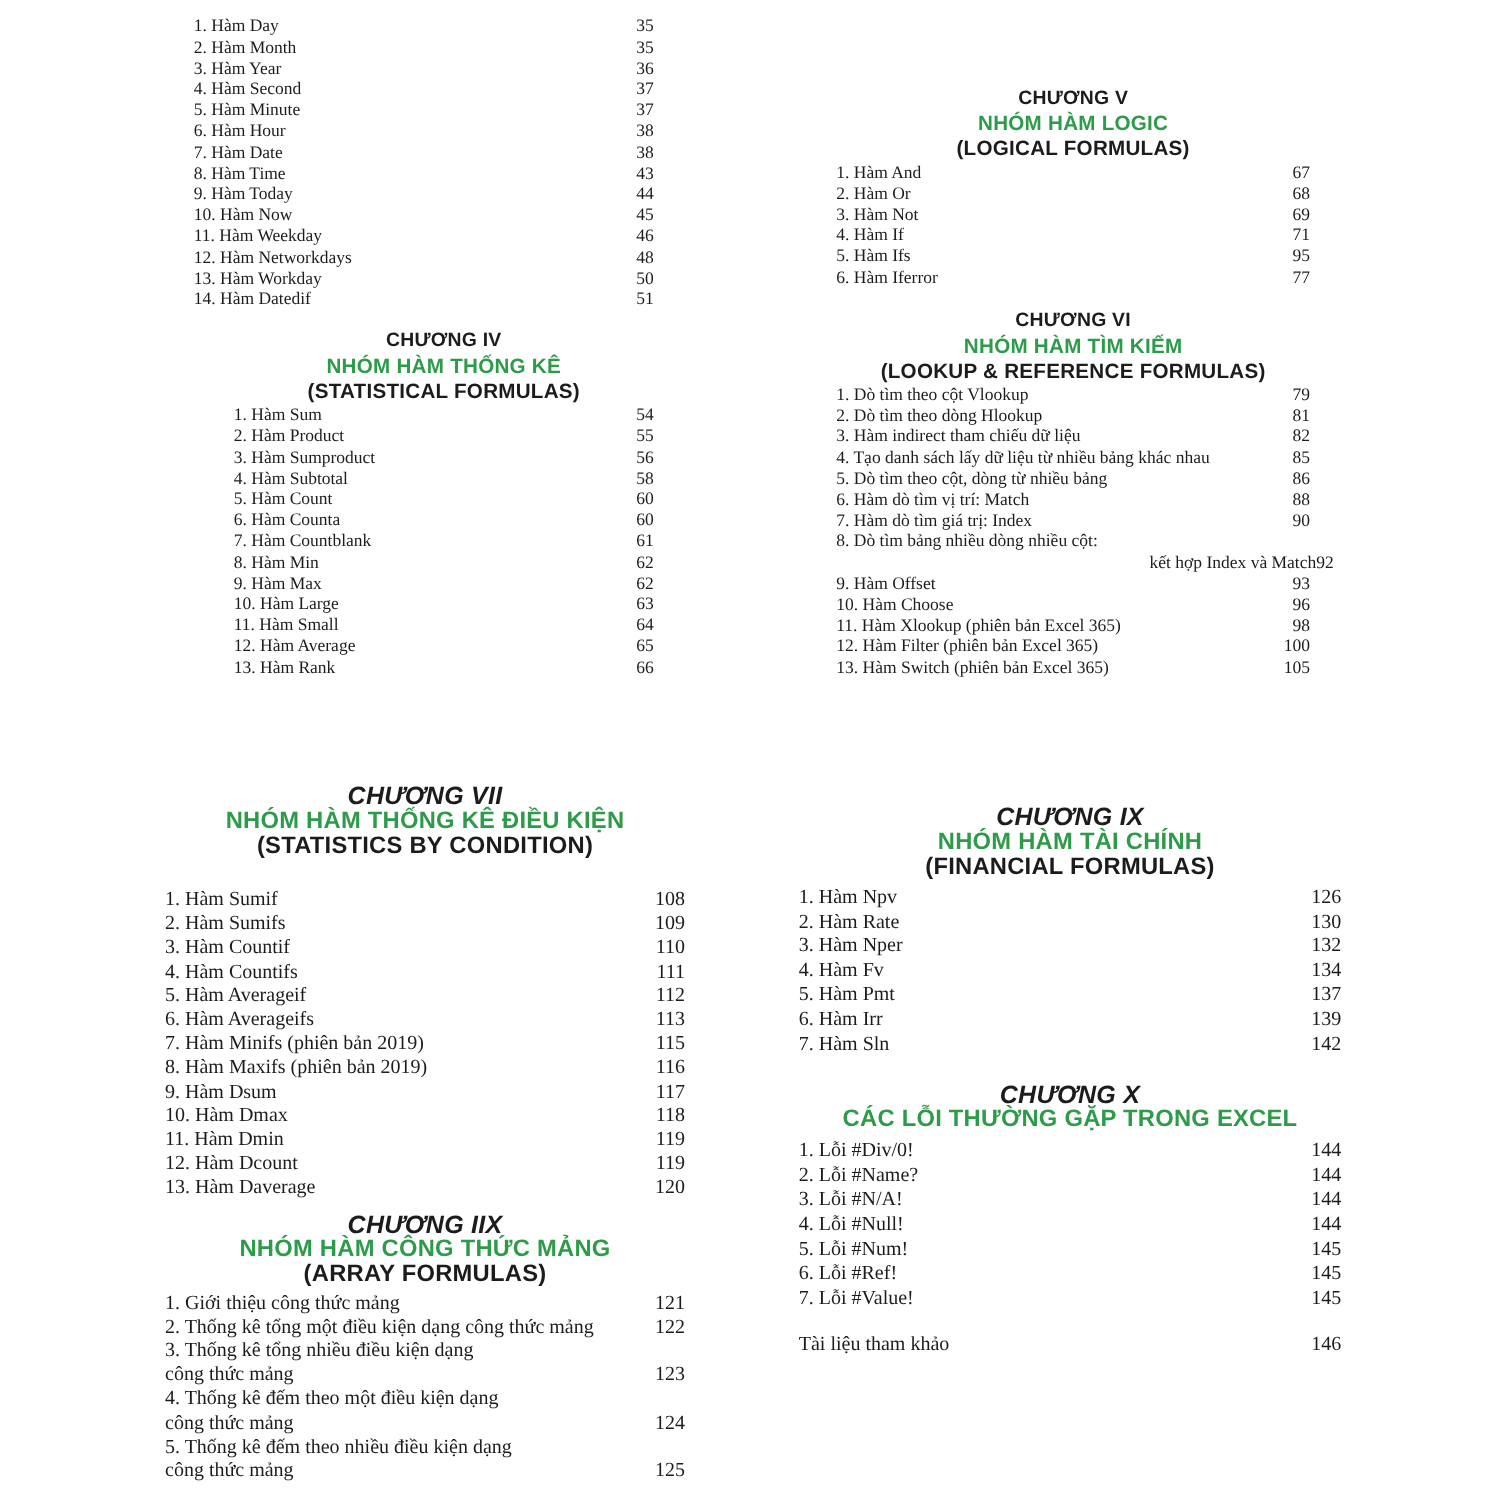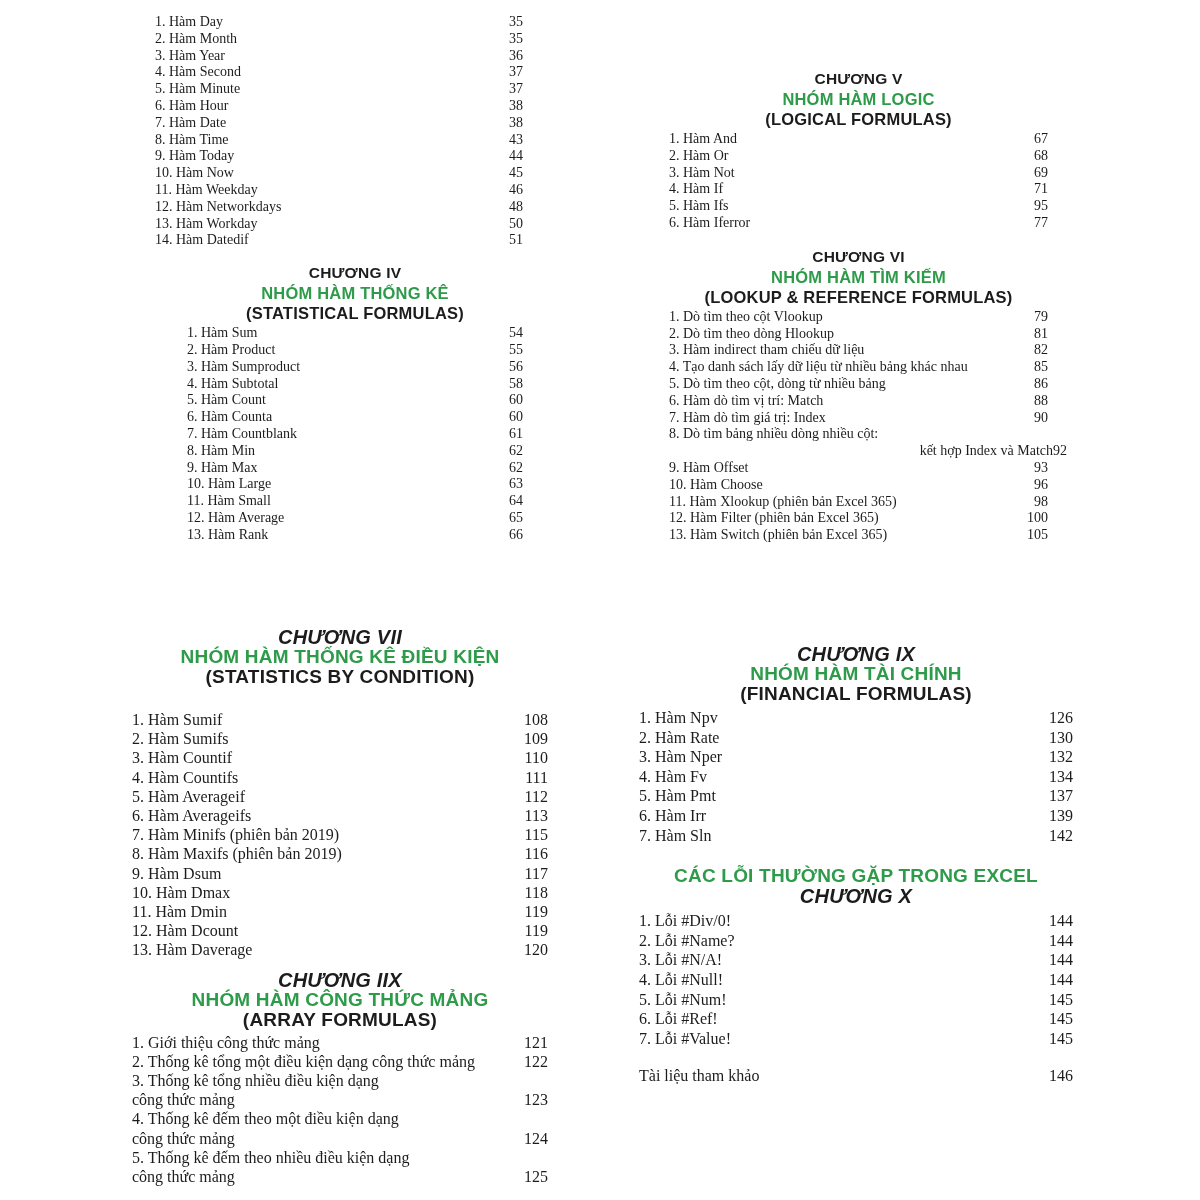--- a/index.html
+++ b/index.html
@@ -494,22 +494,22 @@
 
           <div class="row">
             <span class="lbl">7. Hàm Sln</span>
             <span class="pg">142</span>
           </div>
         </div>
     </section>
 
     <section class="sec-ch10">
       <div class="heading">
+        <div class="h-line h-first">CHƯƠNG X</div>
         <div class="h-line h-green">CÁC LỖI THƯỜNG GẶP TRONG EXCEL</div>
-        <div class="h-line h-first">CHƯƠNG X</div>
       </div>
       <div class="items">
 
           <div class="row">
             <span class="lbl">1. Lỗi #Div/0!</span>
             <span class="pg">144</span>
           </div>
 
           <div class="row">
             <span class="lbl">2. Lỗi #Name?</span>

